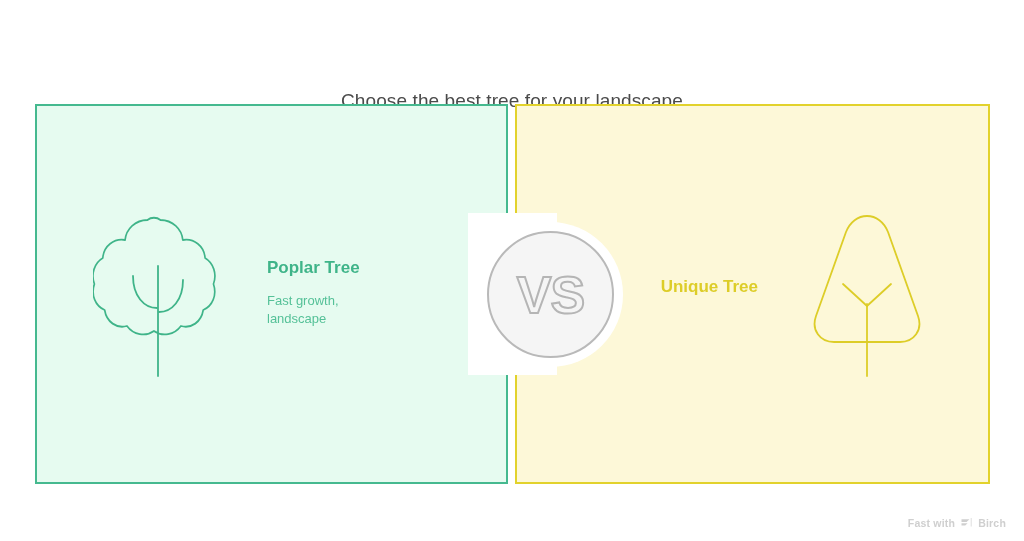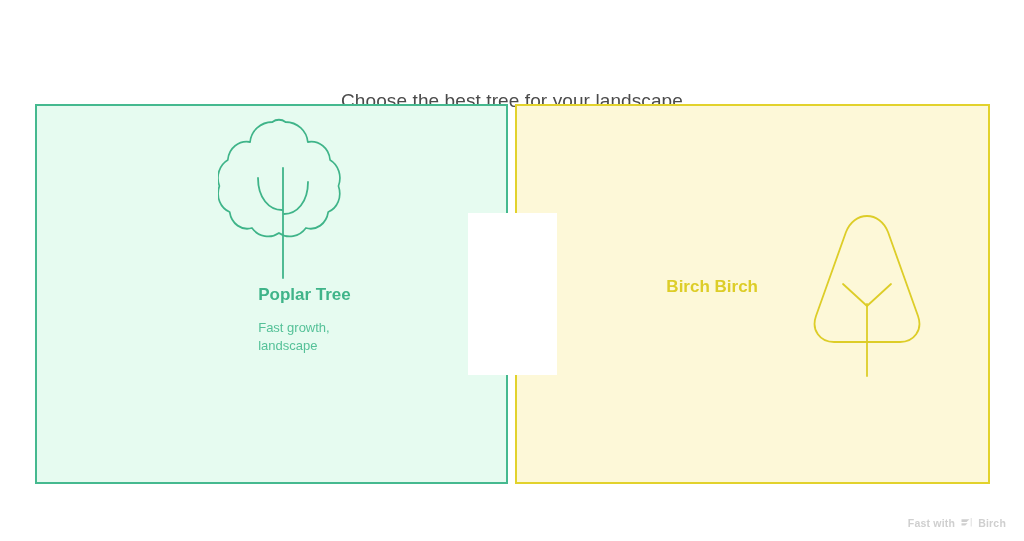--- a/index.html
+++ b/index.html
@@ -73,21 +73,20 @@
   .notch-left  { left: 433px; }
   .notch-right { left: 442px; }
 
   
   .panel-inner {
     position: absolute;
     inset: 0;
     display: flex;
     align-items: center;
     z-index: 2;
-    flex-direction: column;
   }
   .panel-left .panel-inner  { padding: 0 34px 0 56px; }
   .panel-right .panel-inner { padding: 0 56px 0 34px; flex-direction: row-reverse; }
 
   .tree-art {
     flex: 0 0 auto;
     width: 130px;
     height: 180px;
   }
   .tree-art svg { display: block; width: 130px; height: 180px; }
@@ -218,28 +217,33 @@
                    L32 138
                    C18 138 9 126 14 112
                    L44 28
                    C48 18 56 12 65 12 Z" stroke="#ddcd28" stroke-width="1.8" stroke-linejoin="round"></path>
           <line x1="65" y1="102" x2="41" y2="80" stroke="#ddcd28" stroke-width="1.8" stroke-linecap="round"></line>
           <line x1="65" y1="102" x2="89" y2="80" stroke="#ddcd28" stroke-width="1.8" stroke-linecap="round"></line>
           <line x1="65" y1="100" x2="65" y2="172" stroke="#ddcd28" stroke-width="1.8" stroke-linecap="round"></line>
         </svg>
       </div>
       <div class="labels">
-        <p class="item-title">Birch Birch</p>
+        <p class="item-title">Unique Tree</p>
       </div>
     </div>
   </div>
 
   <div class="notch notch-left"></div>
   <div class="notch notch-right"></div>
 
+  <div class="vs-badge">
+    <div class="vs-disc">
+      <span class="vs-text">VS</span>
+    </div>
+  </div>
 
 </div>
 
 <div class="watermark">
   <span>Fast with</span>
   <span>
     <svg width="13" height="13" viewBox="0 0 13 13" fill="none" xmlns="http://www.w3.org/2000/svg">
       <path d="M1.5 3.2 L9.5 3.2 L6.6 6.0 L1.5 6.0 Z" fill="#cfcfcf"></path>
       <path d="M1.5 7.2 L7.6 7.2 L5.2 9.6 L1.5 9.6 Z" fill="#cfcfcf"></path>
       <path d="M10.6 2.0 L11.9 2.0 L11.9 10.6 L10.6 10.6 Z" fill="#cfcfcf" opacity="0.55"></path>

